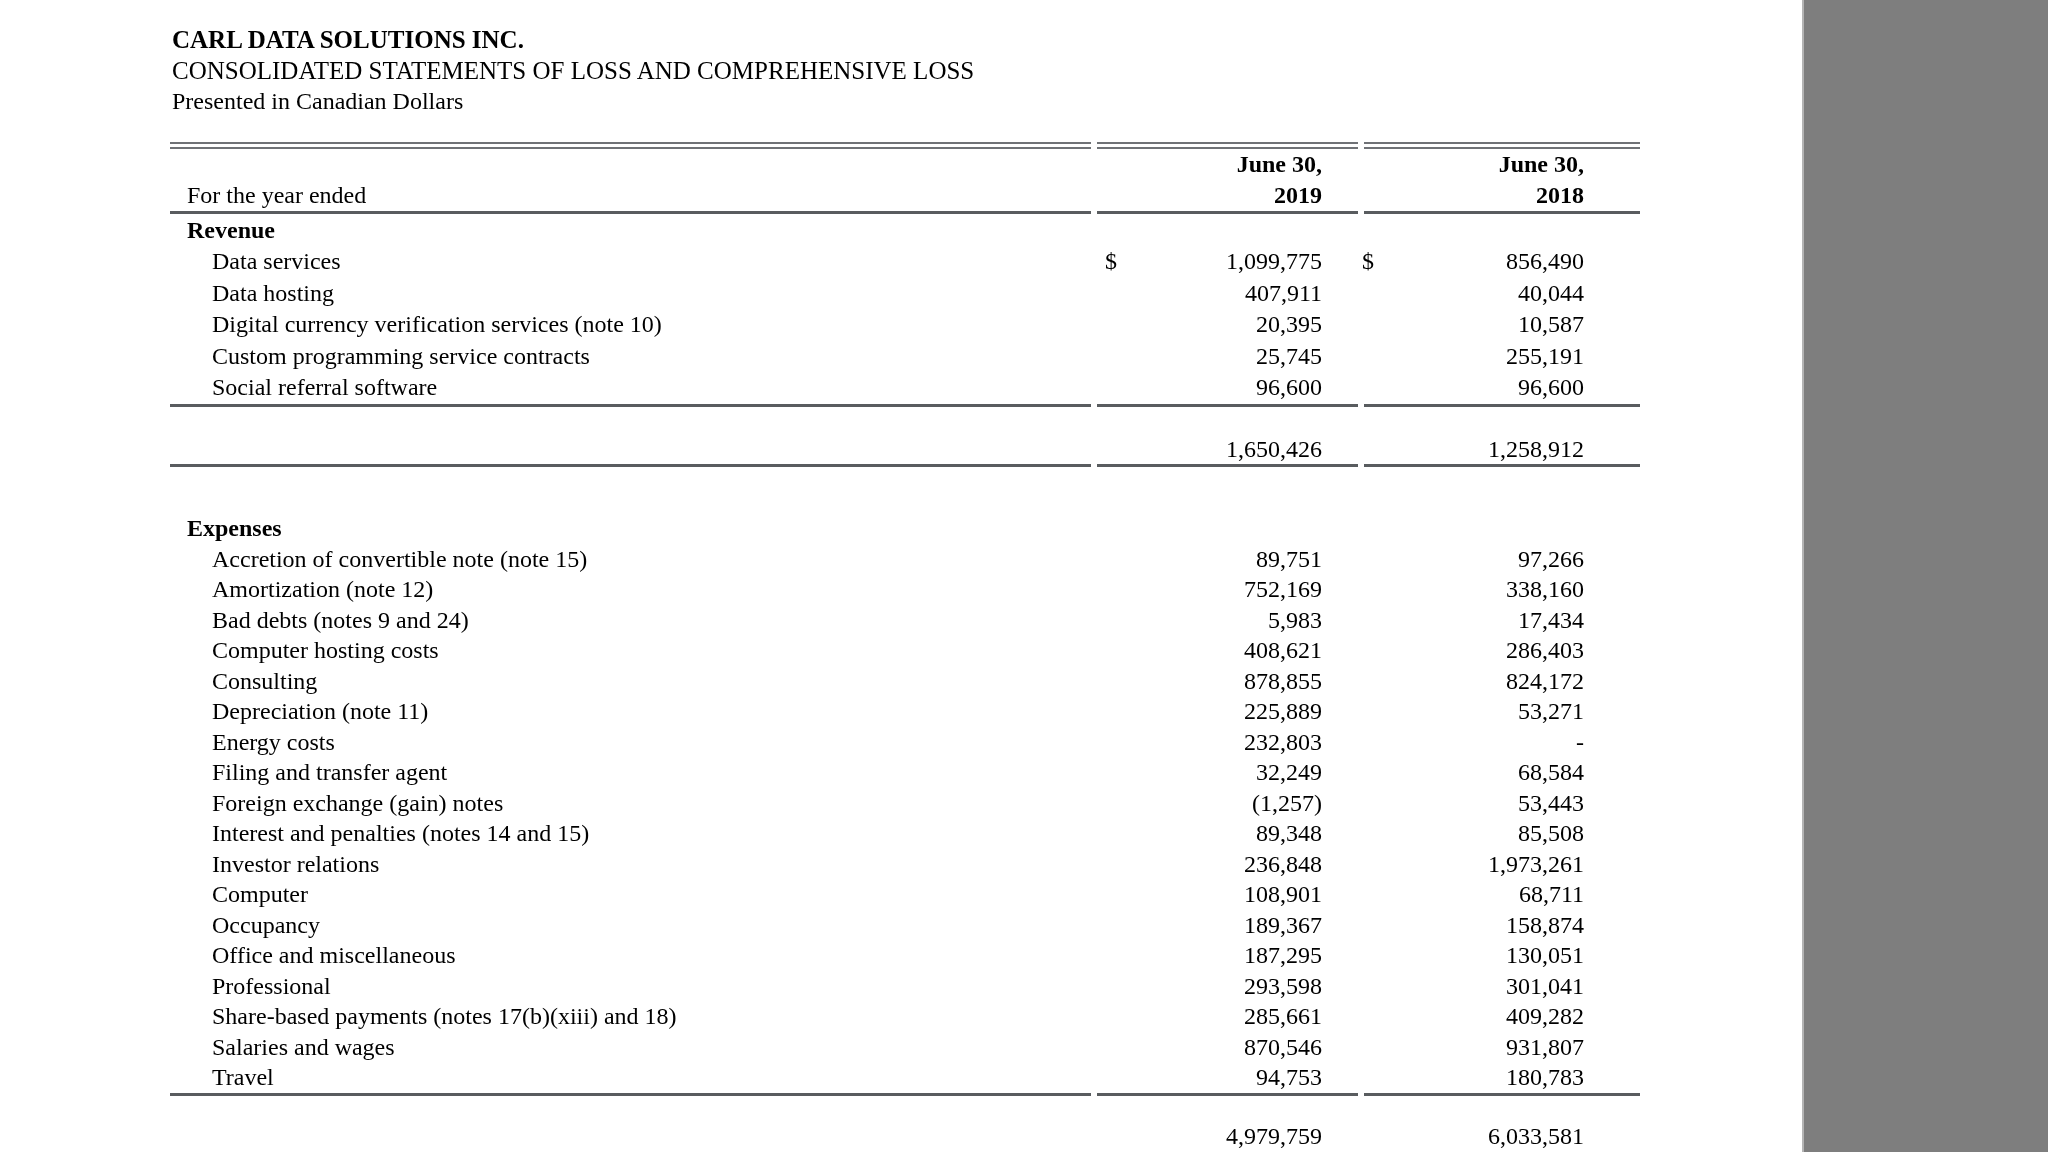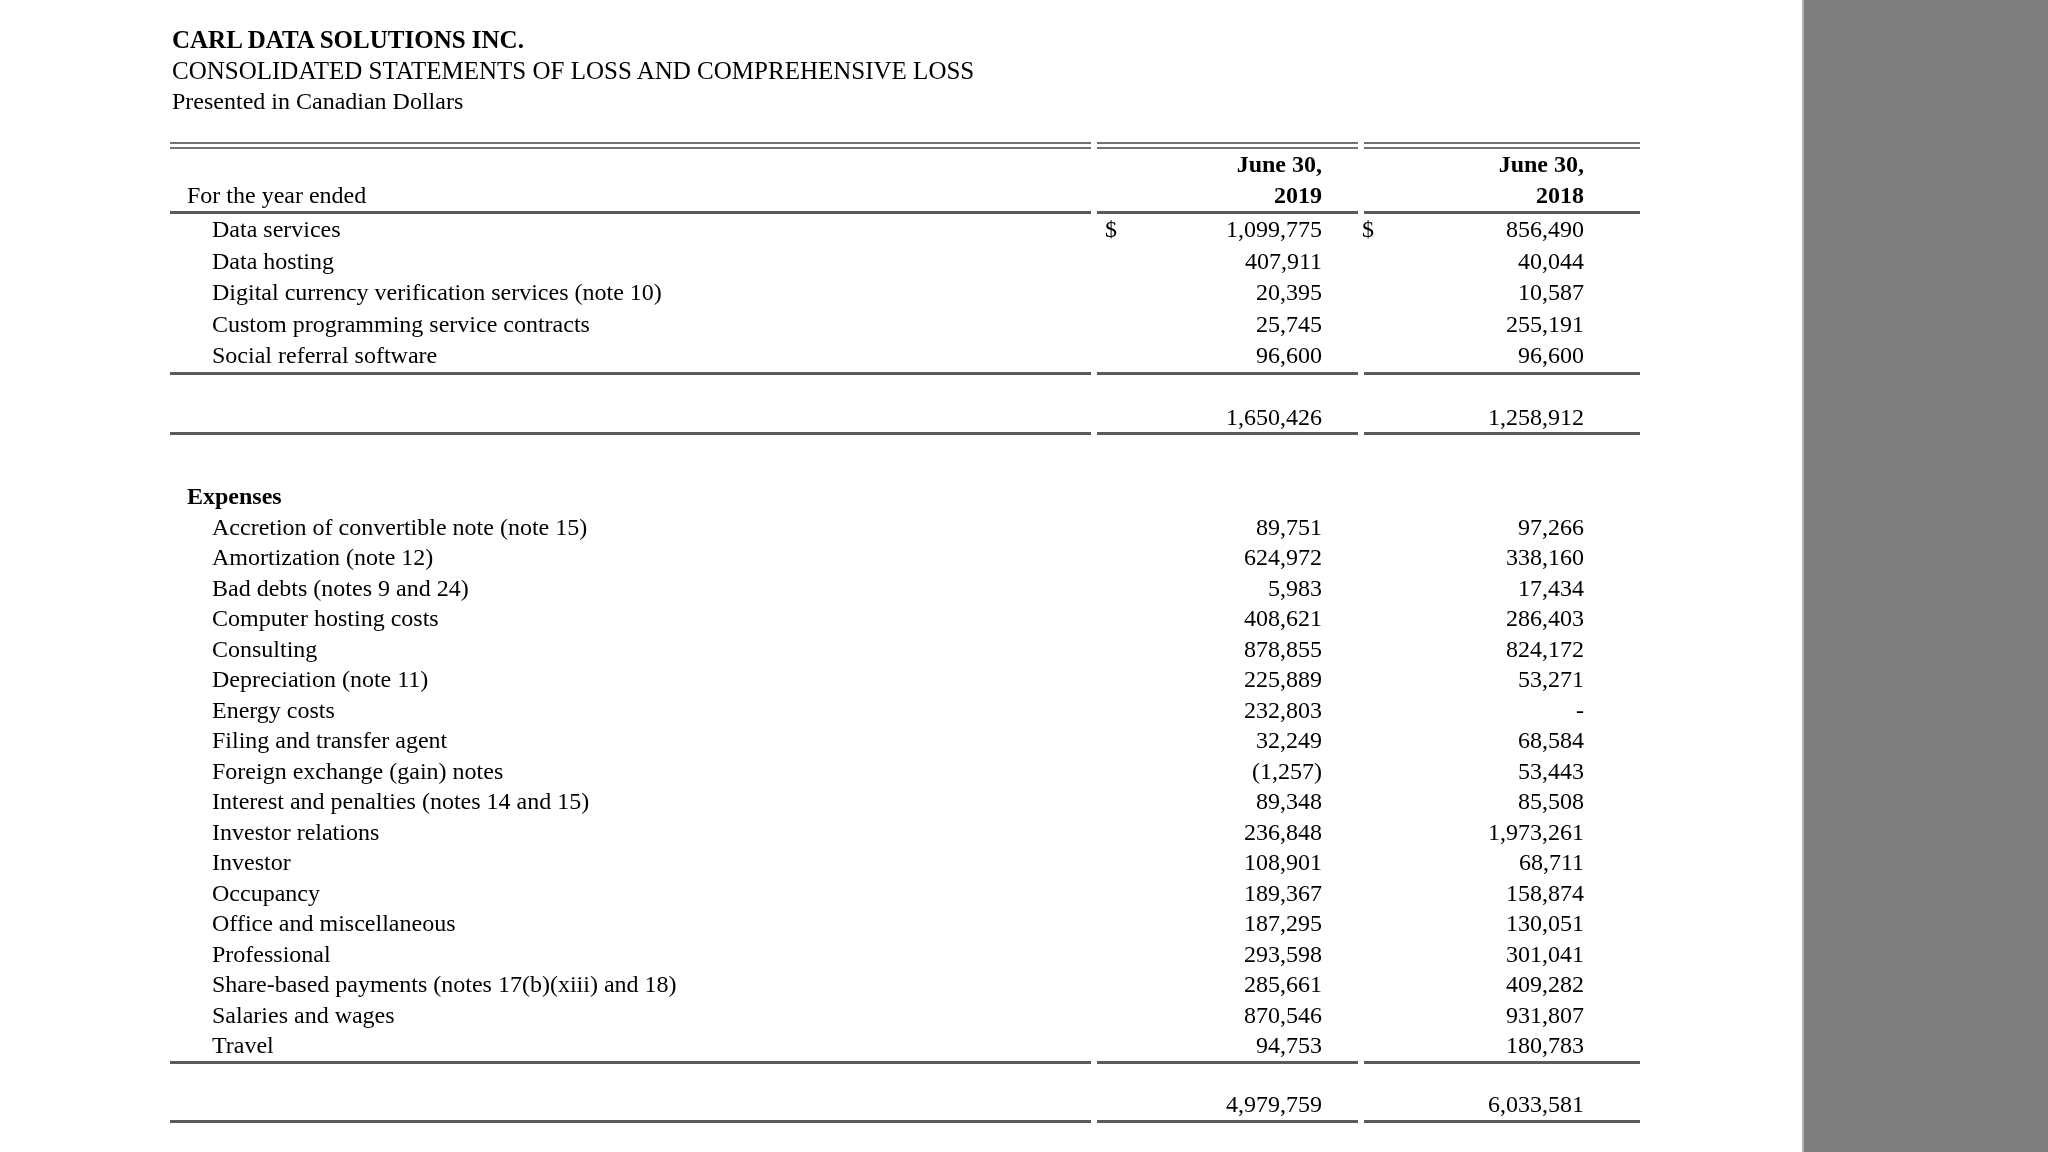--- a/index.html
+++ b/index.html
@@ -102,20 +102,29 @@
             </div>
             <div class="c-num b">
               <span class="val">2018</span>
             </div>
           </div>
           <div class="rule-row single">
             <div class="seg col-label"></div>
             <div class="seg col-a"></div>
             <div class="seg col-b"></div>
           </div>
+          <div class="row sec-head-rev">
+            <div class="c-label heading">Revenue</div>
+            <div class="c-num a">
+              <span class="val"></span>
+            </div>
+            <div class="c-num b">
+              <span class="val"></span>
+            </div>
+          </div>
           <div class="row rev">
             <div class="c-label">Data services</div>
             <div class="c-num a">
               <span class="cur">$</span>
               <span class="val">1,099,775</span>
             </div>
             <div class="c-num b">
               <span class="cur">$</span>
               <span class="val">856,490</span>
             </div>
@@ -191,21 +200,21 @@
             <div class="c-num a">
               <span class="val">89,751</span>
             </div>
             <div class="c-num b">
               <span class="val">97,266</span>
             </div>
           </div>
           <div class="row exp">
             <div class="c-label">Amortization (note 12)</div>
             <div class="c-num a">
-              <span class="val">624,972</span>
+              <span class="val">752,169</span>
             </div>
             <div class="c-num b">
               <span class="val">338,160</span>
             </div>
           </div>
           <div class="row exp">
             <div class="c-label">Bad debts (notes 9 and 24)</div>
             <div class="c-num a">
               <span class="val">5,983</span>
             </div>
@@ -279,21 +288,21 @@
           <div class="row exp">
             <div class="c-label">Investor relations</div>
             <div class="c-num a">
               <span class="val">236,848</span>
             </div>
             <div class="c-num b">
               <span class="val">1,973,261</span>
             </div>
           </div>
           <div class="row exp">
-            <div class="c-label">Investor</div>
+            <div class="c-label">Computer</div>
             <div class="c-num a">
               <span class="val">108,901</span>
             </div>
             <div class="c-num b">
               <span class="val">68,711</span>
             </div>
           </div>
           <div class="row exp">
             <div class="c-label">Occupancy</div>
             <div class="c-num a">

